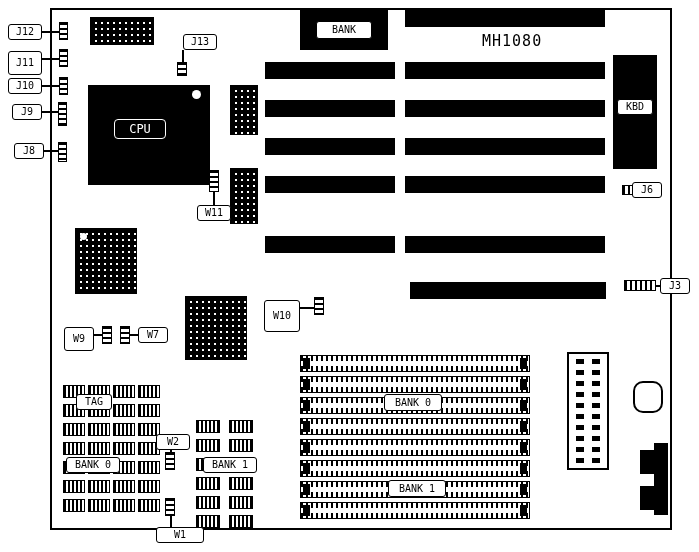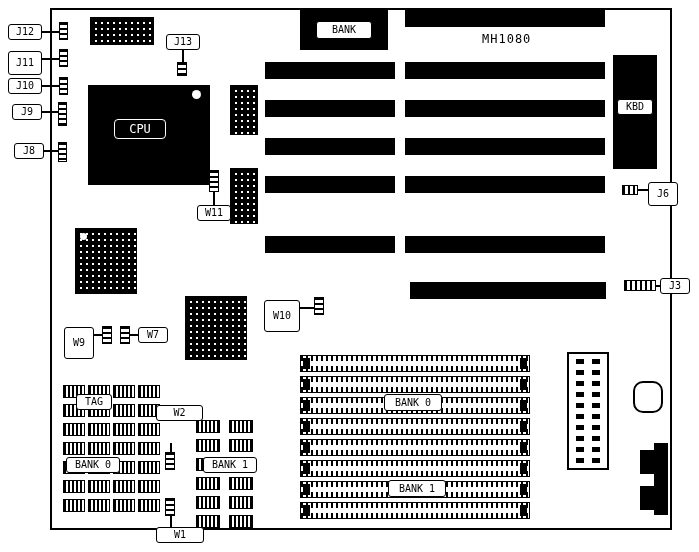--- a/index.html
+++ b/index.html
@@ -20,21 +20,21 @@
     background:#fff; border:1px solid #000; border-radius:3px;
     font-size:10px; line-height:12px; text-align:center;
     display:flex; align-items:center; justify-content:center;
     white-space:nowrap; z-index:10; padding:0 2px;
   }
   .cpu-lbl {
     background:transparent; border:1px solid #fff; border-radius:4px;
     color:#fff; font-size:12px; display:flex; align-items:center; justify-content:center;
     z-index:10; white-space:nowrap;
   }
-  .model { font-size:12px; letter-spacing:1px; z-index:10; }
+  .model { font-size:15px; letter-spacing:1px; z-index:10; }
   .wire { background:#000; z-index:3; }
   .jv { border:1px solid #000; background:repeating-linear-gradient(180deg,#000 0 2px,#fff 2px 5px); z-index:4; }
   .jh { border:1px solid #000; background:repeating-linear-gradient(90deg,#000 0 2px,#fff 2px 5px); z-index:4; }
   .cache { border:1px solid #000; background:repeating-linear-gradient(90deg,#000 0 2px,#fff 2px 4px); }
   .simm {
     border:1px solid #000;
     background-image:linear-gradient(#fff,#fff),repeating-linear-gradient(90deg,#000 0 2px,#fff 2px 5px);
     background-size:100% 5px,100% 100%;
     background-position:0 50%,0 0;
     background-repeat:no-repeat,repeat;
@@ -74,21 +74,21 @@
   <div class="abs wire" style="left:42px;top:111px;width:16px;height:2px"></div>
   <div class="abs jv" style="left:58px;top:102px;width:9px;height:24px"></div>
   <div class="abs lbl" style="left:12px;top:104px;width:30px;height:16px">J9</div>
 
   <div class="abs wire" style="left:44px;top:150px;width:14px;height:2px"></div>
   <div class="abs jv" style="left:58px;top:142px;width:9px;height:20px"></div>
   <div class="abs lbl" style="left:14px;top:143px;width:30px;height:16px">J8</div>
 
   <div class="abs dotted" style="left:90px;top:17px;width:64px;height:28px"></div>
 
-  <div class="abs lbl" style="left:166px;top:34px;width:34px;height:16px">J13</div>
+  <div class="abs lbl" style="left:183px;top:34px;width:34px;height:16px">J13</div>
   <div class="abs wire" style="left:182px;top:50px;width:2px;height:12px"></div>
   <div class="abs jv" style="left:177px;top:62px;width:10px;height:14px"></div>
 
   <div class="abs chip" style="left:300px;top:10px;width:88px;height:40px"></div>
   <div class="abs lbl" style="left:316px;top:21px;width:56px;height:18px">BANK</div>
 
   <div class="abs model" style="left:482px;top:32px;width:80px;height:14px">MH1080</div>
 
   <div class="abs chip" style="left:88px;top:85px;width:122px;height:100px"></div>
   <div class="abs dot" style="left:192px;top:90px;width:9px;height:9px"></div>
@@ -105,37 +105,37 @@
   <div class="abs lbl" style="left:197px;top:205px;width:34px;height:16px">W11</div>
 
   <div class="abs dotted" style="left:75px;top:228px;width:62px;height:66px"></div>
   <div class="abs dot" style="left:80px;top:233px;width:7px;height:7px"></div>
   <div class="abs dotted" style="left:185px;top:296px;width:62px;height:64px"></div>
 
   <div class="abs lbl" style="left:264px;top:300px;width:36px;height:32px">W10</div>
   <div class="abs wire" style="left:300px;top:307px;width:14px;height:2px"></div>
   <div class="abs jv" style="left:314px;top:297px;width:10px;height:18px"></div>
 
-  <div class="abs lbl" style="left:64px;top:327px;width:30px;height:32px">W9</div>
+  <div class="abs lbl" style="left:64px;top:327px;width:30px;height:24px">W9</div>
   <div class="abs wire" style="left:94px;top:334px;width:8px;height:2px"></div>
   <div class="abs jv" style="left:102px;top:326px;width:10px;height:18px"></div>
 
   <div class="abs jv" style="left:120px;top:326px;width:10px;height:18px"></div>
   <div class="abs wire" style="left:130px;top:334px;width:8px;height:2px"></div>
   <div class="abs lbl" style="left:138px;top:327px;width:30px;height:16px">W7</div>
 
   <div class="abs jh" style="left:622px;top:185px;width:16px;height:10px"></div>
   <div class="abs wire" style="left:638px;top:189px;width:10px;height:2px"></div>
-  <div class="abs lbl" style="left:648px;top:182px;width:30px;height:24px">J6</div>
+  <div class="abs lbl" style="left:632px;top:182px;width:30px;height:16px">J6</div>
 
   <div class="abs jh" style="left:624px;top:280px;width:32px;height:11px"></div>
   <div class="abs wire" style="left:654px;top:285px;width:8px;height:2px"></div>
   <div class="abs lbl" style="left:660px;top:278px;width:30px;height:16px">J3</div>
 
-  <div class="abs lbl" style="left:156px;top:405px;width:47px;height:16px">W2</div>
+  <div class="abs lbl" style="left:156px;top:434px;width:34px;height:16px">W2</div>
   <div class="abs wire" style="left:170px;top:443px;width:2px;height:9px"></div>
   <div class="abs jv" style="left:165px;top:452px;width:10px;height:18px"></div>
 
   <div class="abs jv" style="left:165px;top:498px;width:10px;height:18px"></div>
   <div class="abs wire" style="left:170px;top:516px;width:2px;height:11px"></div>
   <div class="abs lbl" style="left:156px;top:527px;width:48px;height:16px">W1</div>
 
   <div class="abs lbl" style="left:76px;top:394px;width:36px;height:16px">TAG</div>
   <div class="abs lbl" style="left:66px;top:457px;width:54px;height:16px">BANK 0</div>
   <div class="abs lbl" style="left:203px;top:457px;width:54px;height:16px">BANK 1</div>

